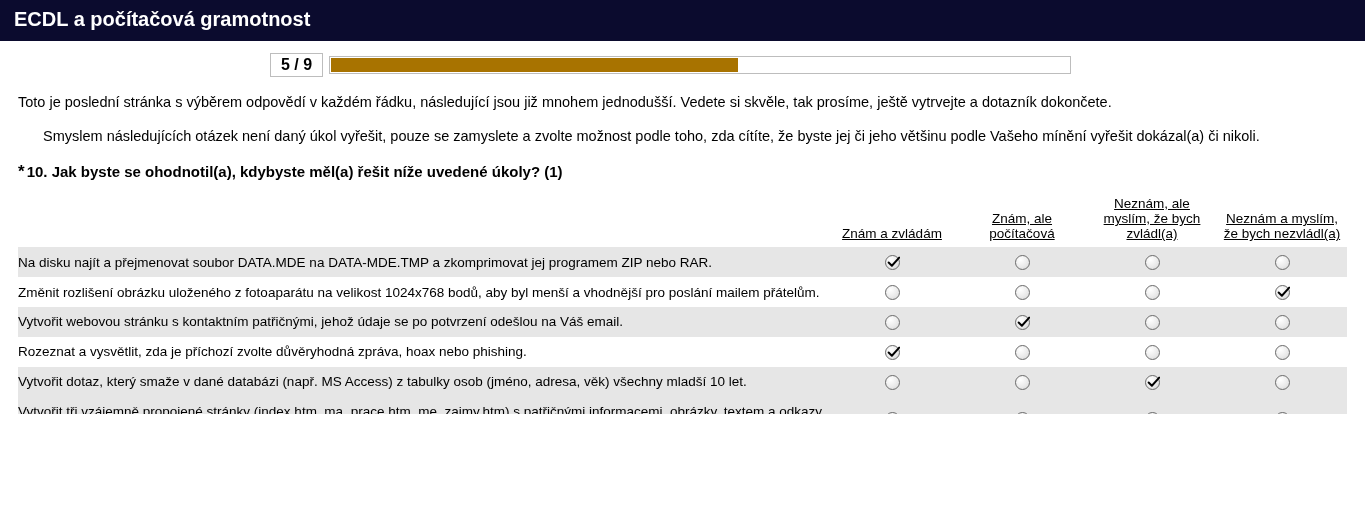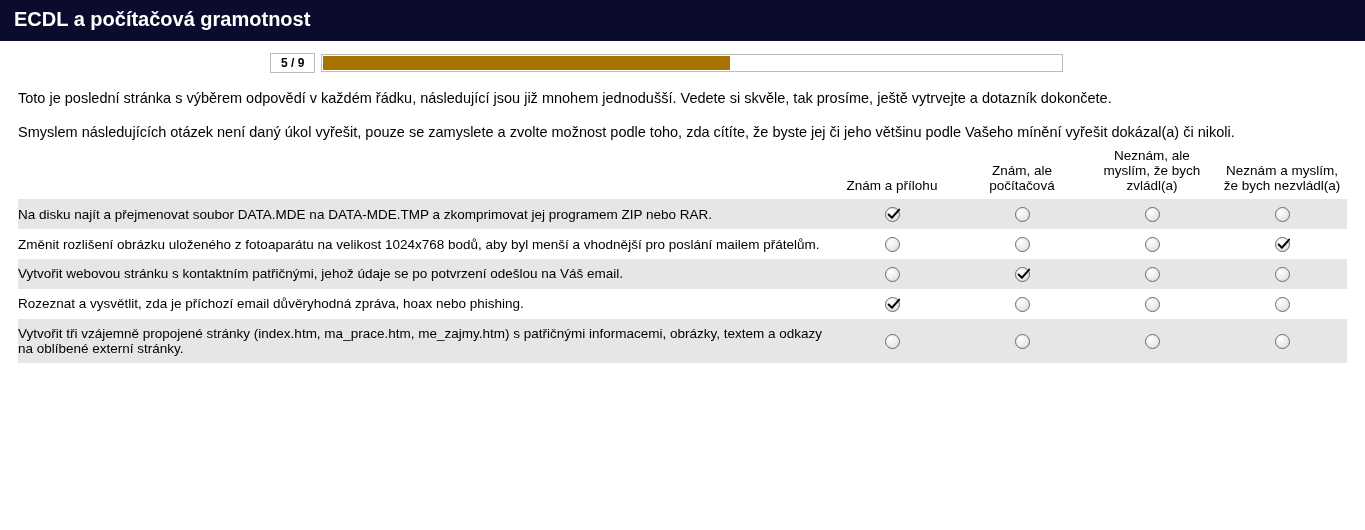--- a/index.html
+++ b/index.html
@@ -29,21 +29,21 @@
   }
   .progress-wrap {
     display: flex;
     align-items: center;
     padding: 12px 0 10px 0;
     margin-left: 270px;
   }
   .progress-label {
     border: 1px solid #bdbdbd;
     padding: 2px 10px;
-    font-size: 12px;
+    font-size: 16px;
     font-weight: bold;
     margin-right: 6px;
   }
   .progress-bar-outer {
     border: 1px solid #bdbdbd;
     width: 742px;
     height: 18px;
     position: relative;
     background: #ffffff;
   }
@@ -67,20 +67,21 @@
     width: calc(100% - 36px);
     margin: 0 18px 0 18px;
     border-collapse: collapse;
     font-size: 13.5px;
   }
   .matrix thead td {
     text-align: center;
     padding: 4px 6px 6px 6px;
     vertical-align: bottom;
     font-size: 13.5px;
+    text-decoration: underline;
   }
   .matrix thead td:first-child { text-align: left; }
   .matrix tbody td {
     padding: 7px 0;
     vertical-align: middle;
   }
   .matrix tbody tr.alt { background: #e6e6e6; }
   .matrix tbody td.optcell { text-align: center; width: 130px; }
   .radio {
     display: inline-block;
@@ -109,28 +110,31 @@
     </div>
 
     <div class="progress-wrap">
       <div class="progress-label">5 / 9</div>
       <div class="progress-bar-outer">
         <div class="progress-bar-inner" style="width: 55%;"></div>
       </div>
     </div>
 
     <div class="body-text">Toto je poslední stránka s výběrem odpovědí v každém řádku, následující jsou již mnohem jednodušší. Vedete si skvěle, tak prosíme, ještě vytrvejte a dotazník dokončete.</div>
-    <div class="body-text" style="padding-top:12px;">Smyslem následujících otázek není daný úkol vyřešit, pouze se zamyslete a zvolte možnost podle toho, zda cítíte, že byste jej či jeho většinu podle Vašeho mínění vyřešit dokázal(a) či nikoli.</div>
+    <div class="body-text" style="padding-top:12px;margin-left:25px;">Smyslem následujících otázek není daný úkol vyřešit, pouze se zamyslete a zvolte možnost podle toho, zda cítíte, že byste jej či jeho většinu podle Vašeho mínění vyřešit dokázal(a) či nikoli.</div>
 
+    <div class="question-title">
+      <span class="asterisk">*</span><span>10. Jak byste se ohodnotil(a), kdybyste měl(a) řešit níže uvedené úkoly? (1)</span>
+    </div>
 
     <table class="matrix">
       <thead>
         <tr>
           <td class="col-stub"></td>
-          <td>Znám a přílohu</td>
+          <td>Znám a zvládám</td>
           <td>Znám, ale počítačová</td>
           <td>Neznám, ale myslím, že bych zvládl(a)</td>
           <td>Neznám a myslím, že bych nezvládl(a)</td>
         </tr>
       </thead>
       <tbody id="matrix-body">
           <tr class="alt">
             <td>Na disku najít a přejmenovat soubor DATA.MDE na DATA-MDE.TMP a zkomprimovat jej programem ZIP nebo RAR.</td>
             <td class="optcell"><span class="radio checked"><svg viewBox="0 0 16 16">
                   <path d="M2 8 L6 12 L15 2" stroke="#000" stroke-width="2.4" fill="none" stroke-linecap="round" stroke-linejoin="round"></path>
@@ -151,26 +155,35 @@
           <tr class="alt">
             <td>Vytvořit webovou stránku s kontaktním patřičnými, jehož údaje se po potvrzení odešlou na Váš email.</td>
             <td class="optcell"><span class="radio"></span></td>
             <td class="optcell"><span class="radio checked"><svg viewBox="0 0 16 16">
                   <path d="M2 8 L6 12 L15 2" stroke="#000" stroke-width="2.4" fill="none" stroke-linecap="round" stroke-linejoin="round"></path>
                 </svg></span></td>
             <td class="optcell"><span class="radio"></span></td>
             <td class="optcell"><span class="radio"></span></td>
           </tr>
           <tr>
-            <td>Rozeznat a vysvětlit, zda je příchozí email důvěryhodná zpráva, hoax nebo phishing.</td>
+            <td>Rozeznat a vysvětlit, zda je příchozí zvolte důvěryhodná zpráva, hoax nebo phishing.</td>
             <td class="optcell"><span class="radio checked"><svg viewBox="0 0 16 16">
                   <path d="M2 8 L6 12 L15 2" stroke="#000" stroke-width="2.4" fill="none" stroke-linecap="round" stroke-linejoin="round"></path>
                 </svg></span></td>
             <td class="optcell"><span class="radio"></span></td>
             <td class="optcell"><span class="radio"></span></td>
+            <td class="optcell"><span class="radio"></span></td>
+          </tr>
+          <tr class="alt">
+            <td>Vytvořit dotaz, který smaže v dané databázi (např. MS Access) z tabulky osob (jméno, adresa, věk) všechny mladší 10 let.</td>
+            <td class="optcell"><span class="radio"></span></td>
+            <td class="optcell"><span class="radio"></span></td>
+            <td class="optcell"><span class="radio checked"><svg viewBox="0 0 16 16">
+                  <path d="M2 8 L6 12 L15 2" stroke="#000" stroke-width="2.4" fill="none" stroke-linecap="round" stroke-linejoin="round"></path>
+                </svg></span></td>
             <td class="optcell"><span class="radio"></span></td>
           </tr>
           <tr class="alt">
             <td>Vytvořit tři vzájemně propojené stránky (index.htm, ma_prace.htm, me_zajmy.htm) s patřičnými informacemi, obrázky, textem a odkazy na oblíbené externí stránky.</td>
             <td class="optcell"><span class="radio"></span></td>
             <td class="optcell"><span class="radio"></span></td>
             <td class="optcell"><span class="radio"></span></td>
             <td class="optcell"><span class="radio"></span></td>
           </tr>
         </tbody>

